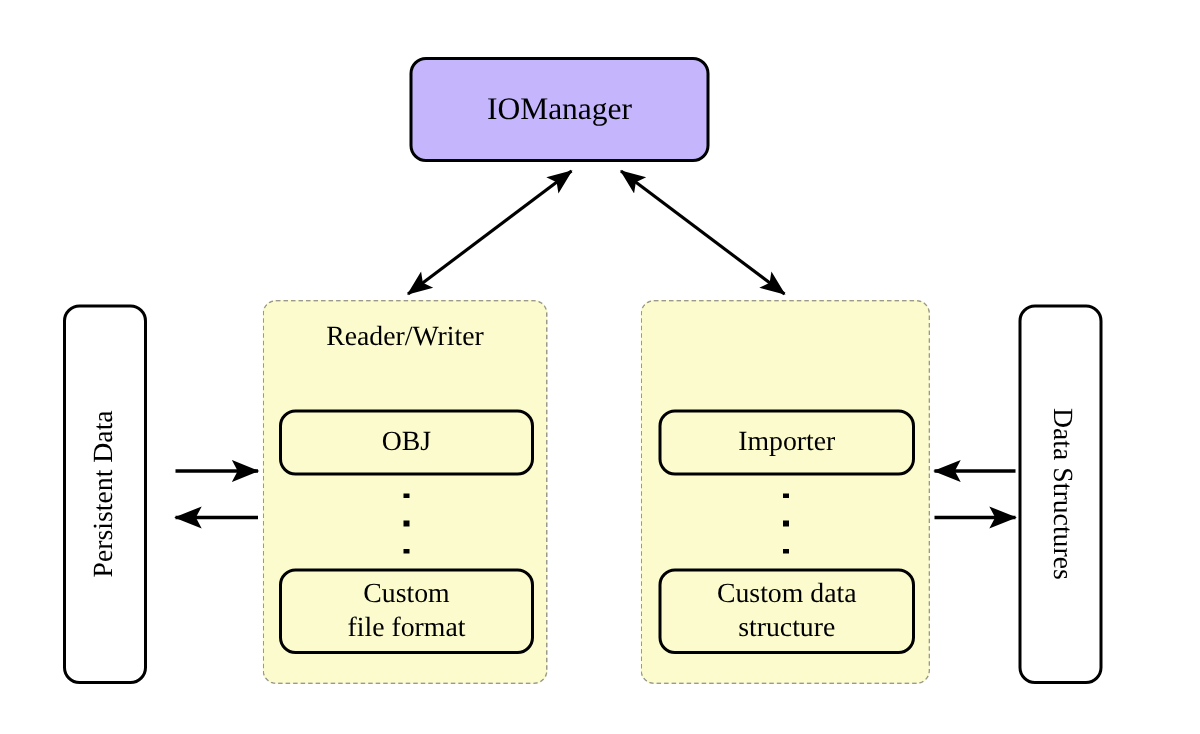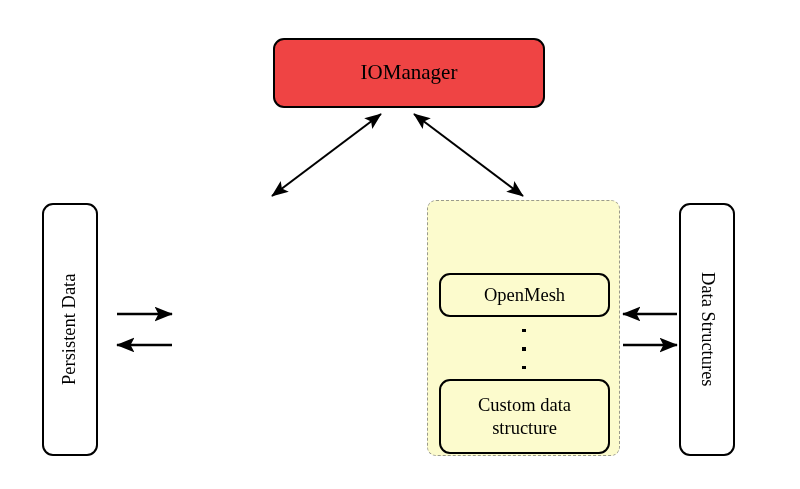--- a/index.html
+++ b/index.html
@@ -43,24 +43,24 @@
   }
   .node-label {
     display: block;
     white-space: pre-line;
   }
 
   
   #io-manager {
     left: 273px;
     top: 38px;
-    width: 272px;
+    width: 200px;
     height: 70px;
     font-size: 21px;
-    background: #ef4444;
+    background: #c4b5fd;
   }
 
   
   .side-box {
     background: #ffffff;
     font-size: 18.5px;
   }
   #persistent-data {
     left: 42px;
     top: 203px;
@@ -124,21 +124,21 @@
     justify-content: center;
     text-align: center;
     font-size: 18.5px;
     line-height: 1.2;
   }
   .item .node-label { white-space: pre-line; }
 
   #item-obj        { left: 10px; top: 72px;  width: 170px; height: 44px; }
   #item-custom-file{ left: 10px; top: 178px; width: 170px; height: 57px; }
   #item-openmesh   { left: 11px; top: 72px;  width: 171px; height: 44px; }
-  #item-custom-ds  { left: 11px; top: 178px; width: 171px; height: 75px; }
+  #item-custom-ds  { left: 11px; top: 178px; width: 171px; height: 57px; }
 
   
   .vdots {
     position: absolute;
     width: 14px;
     height: 40px;
     display: flex;
     flex-direction: column;
     justify-content: space-between;
     align-items: center;
@@ -185,25 +185,43 @@
   </div>
 
   <div class="node side-box" id="persistent-data">
     <span class="node-label">Persistent Data</span>
   </div>
 
   <div class="node side-box" id="data-structures">
     <span class="node-label">Data Structures</span>
   </div>
 
+  <div class="group" id="group-readerwriter">
+    <div class="group-title">Reader/Writer</div>
+
+    <div class="item" id="item-obj">
+      <span class="node-label">OBJ</span>
+    </div>
+
+    <div class="vdots" id="vdots-left">
+      <span></span>
+      <span></span>
+      <span></span>
+    </div>
+
+    <div class="item" id="item-custom-file">
+      <span class="node-label">Custom
+file format</span>
+    </div>
+  </div>
 
   <div class="group" id="group-importerexporter">
 
     <div class="item" id="item-openmesh">
-      <span class="node-label">OpenMesh</span>
+      <span class="node-label">Importer</span>
     </div>
 
     <div class="vdots" id="vdots-right">
       <span></span>
       <span></span>
       <span></span>
     </div>
 
     <div class="item" id="item-custom-ds">
       <span class="node-label">Custom data

